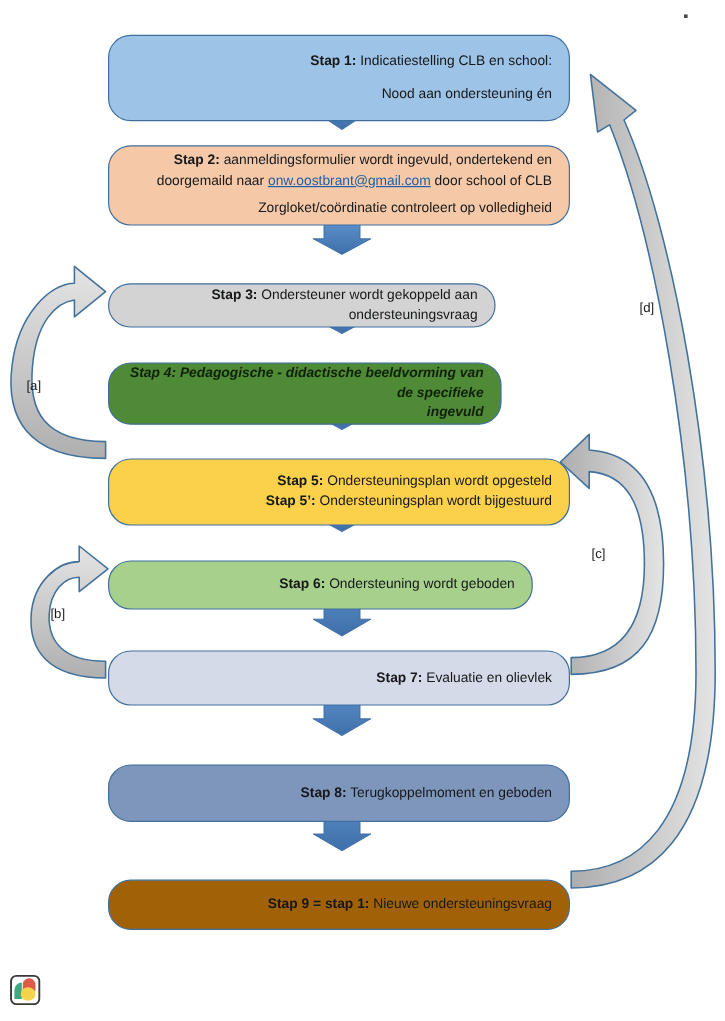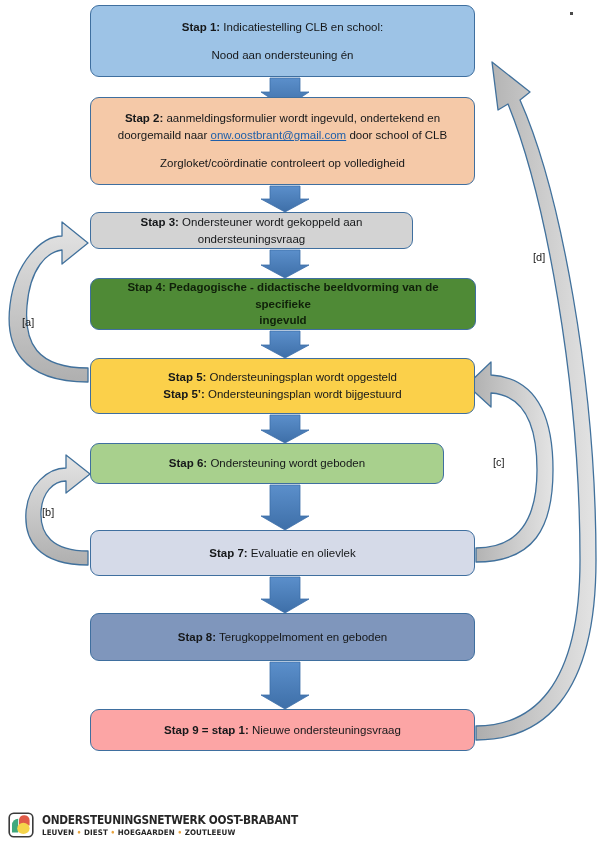--- a/index.html
+++ b/index.html
@@ -20,51 +20,52 @@
     left: 0; top: 0;
     width: 604px;
     height: 851px;
   }
 
   
   .box {
     position: absolute;
     box-sizing: border-box;
     border: 1.2px solid #3f6f9f;
-    border-radius: 9px;
+    border-radius: 19px;
     display: flex;
     flex-direction: column;
     align-items: center;
     justify-content: center;
-    text-align: center;
+    text-align: right;
     font-size: 11.5px;
     color: #16181a;
     line-height: 1.45;
     padding: 4px 14px;
+    margin-top: 24px;
   }
   .box .line { display: block; width: 100%; }
   .box b { font-weight: bold; }
   .ital { }
   .gap { height: 11px; }
 
   a.mail {
     color: #1f5fa9;
   }
 
   
   #box1 { left: 90px;  top: 5px;   width: 385px; height: 72px;  background: #9DC3E6; }
-  #box2 { left: 90px;  top: 97px;  width: 385px; height: 88px;  background: #F5C9A8; }
+  #box2 { left: 90px;  top: 97px;  width: 385px; height: 67px;  background: #F5C9A8; }
   #box3 { left: 90px;  top: 212px; width: 323px; height: 37px;  background: #D3D3D3; }
-  #box4 { left: 90px;  top: 278px; width: 386px; height: 52px;  background: #4F8A36;
-          color: #10210a; border-color: #3f6f9f; font-weight: bold; }
+  #box4 { left: 90px;  top: 278px; width: 328px; height: 52px;  background: #4F8A36;
+          color: #10210a; border-color: #3f6f9f; font-weight: bold; font-style: italic; }
   #box5 { left: 90px;  top: 358px; width: 385px; height: 56px;  background: #FBD04A; }
   #box6 { left: 90px;  top: 443px; width: 354px; height: 41px;  background: #A8D08D; }
-  #box7 { left: 90px;  top: 530px; width: 385px; height: 46px;  background: #D5DAE8; }
+  #box7 { left: 90px;  top: 518px; width: 385px; height: 46px;  background: #D5DAE8; }
   #box8 { left: 90px;  top: 613px; width: 385px; height: 48px;  background: #7F96BC; }
-  #box9 { left: 90px;  top: 709px; width: 385px; height: 42px;  background: #fca5a5; }
+  #box9 { left: 90px;  top: 709px; width: 385px; height: 42px;  background: #a16207; }
 
   
   .loop-label {
     position: absolute;
     font-size: 11px;
     color: #1a1a1a;
     font-family: "Liberation Sans", sans-serif;
   }
   #label-a { left: 22px;  top: 316px; }
   #label-b { left: 42px;  top: 506px; }
@@ -270,27 +271,15 @@
   <div id="logo">
     <div id="logo-mark">
       <svg width="26" height="26" viewBox="0 0 26 26">
         <rect x="1.2" y="1.2" width="23.6" height="23.6" rx="4.5" fill="#ffffff" stroke="#3A3A3A" stroke-width="1.6"></rect>
         <path d="M4 13 A6.2 6.2 0 0 1 10.2 6.8 L10.2 13 Z" fill="#3FA87E"></path>
         <rect x="4" y="13" width="6.2" height="7.5" fill="#3FA87E"></rect>
         <path d="M11 7.2 A5.4 5.4 0 0 1 21.6 8.6 L21.6 13.6 L11 13.6 Z" fill="#E05A48"></path>
         <ellipse cx="15.4" cy="16.4" rx="6.2" ry="5.6" fill="#F5D44B"></ellipse>
       </svg>
     </div>
-    <div id="logo-text">
-      <div id="logo-title">ONDERSTEUNINGSNETWERK OOST-BRABANT</div>
-      <div id="logo-sub">
-        <span>LEUVEN</span>
-        <span class="sep">•</span>
-        <span>DIEST</span>
-        <span class="sep">•</span>
-        <span>HOEGAARDEN</span>
-        <span class="sep">•</span>
-        <span>ZOUTLEEUW</span>
-      </div>
-    </div>
   </div>
 
 </div>
 
 </body></html>

